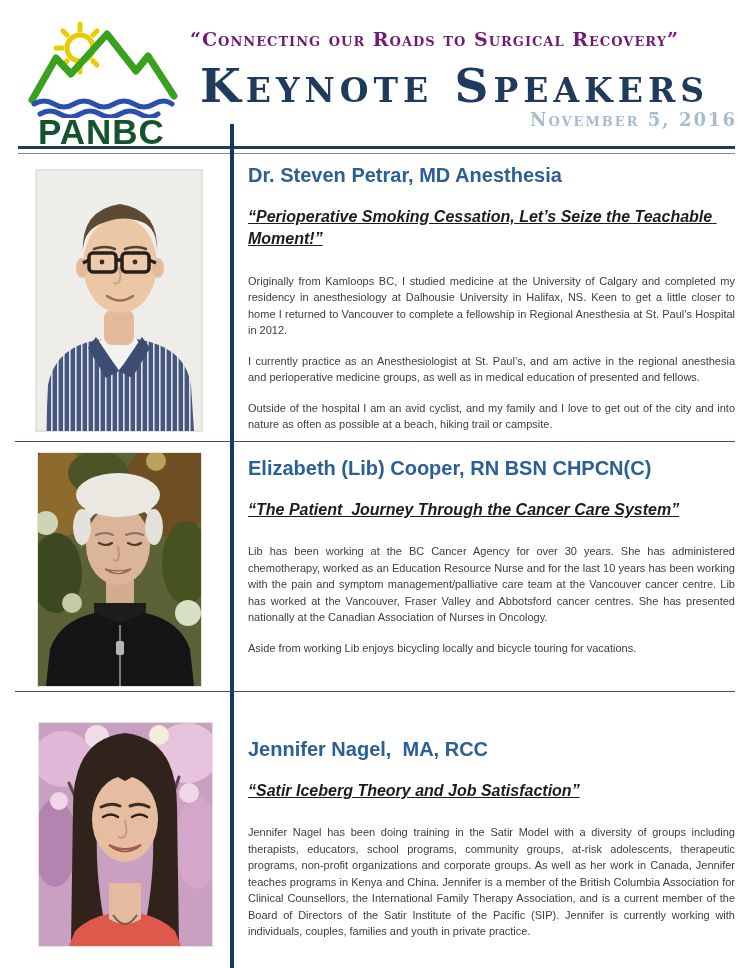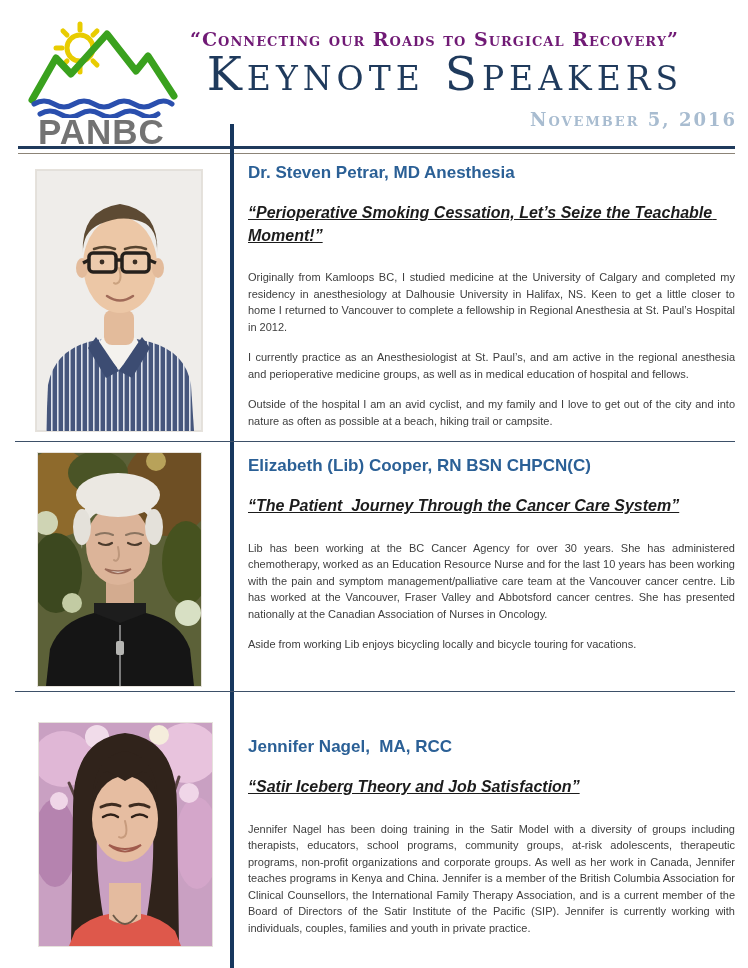--- a/index.html
+++ b/index.html
@@ -5,31 +5,31 @@
   html,body{margin:0;padding:0;background:#ffffff;}
   .page{
     position:relative;width:748px;height:968px;background:#ffffff;overflow:hidden;
     font-family:"Liberation Sans", sans-serif;
   }
   
   .logo-wrap{position:absolute;left:22px;top:14px;width:180px;height:136px;}
   .logo-svg{display:block;}
   .logo-text{
     font-family:"Liberation Sans", sans-serif;font-weight:bold;font-size:35px;
-    color:#737373;letter-spacing:1px;margin:-4px 0 0 16px;line-height:1;
+    color:#14532d;letter-spacing:1px;margin:-4px 0 0 16px;line-height:1;
   }
   .tagline{
     position:absolute;left:190px;top:28px;width:460px;text-align:center;
     font-family:"DejaVu Serif", "Liberation Serif", serif;font-variant:small-caps;
     font-weight:bold;font-size:19px;color:#701a75;letter-spacing:1px;white-space:nowrap;
   }
   .main-title{
-    position:absolute;left:200px;top:46px;width:490px;text-align:center;
+    position:absolute;left:200px;top:58px;width:490px;text-align:center;
     font-family:"DejaVu Serif", "Liberation Serif", serif;font-variant:small-caps;
-    font-weight:normal;font-size:47px;color:#1f3a5c;letter-spacing:5px;white-space:nowrap;
+    font-weight:bold;font-size:47px;color:#1f3a5c;letter-spacing:5px;white-space:nowrap;
   }
   .date-line{
     position:absolute;left:432px;top:109px;width:305px;text-align:right;
     font-family:"DejaVu Serif", "Liberation Serif", serif;font-variant:small-caps;
     font-weight:bold;font-size:18px;color:#a8bcd0;letter-spacing:2px;white-space:nowrap;
   }
   .rule-navy{position:absolute;left:18px;top:146px;width:717px;height:3px;background:#1f3a5c;}
   .rule-gray{position:absolute;left:18px;top:153px;width:717px;height:1px;background:#8c8477;}
   .vline{position:absolute;left:230px;top:124px;width:4px;height:844px;background:#17375e;}
   .divider{position:absolute;left:15px;width:720px;height:1px;background:#3d5068;}
@@ -40,21 +40,21 @@
   .photo svg{display:block;}
   .photo1{left:35px;top:169px;}
   .photo2{left:37px;top:452px;}
   .photo3{left:38px;top:722px;}
   
   .speaker-text{position:absolute;left:248px;width:487px;}
   .t1{top:163px;}
   .t2{top:456px;}
   .t3{top:737px;}
   .speaker-name{
-    margin:0;font-size:17px;font-weight:bold;color:#2b6096;
+    margin:0;font-size:20px;font-weight:bold;color:#2b6096;
     line-height:1.2;white-space:pre-wrap;
   }
   .talk-title{
     margin:19px 0 0 0;font-size:16px;font-weight:bold;font-style:italic;color:#1c1c1c;
     line-height:1.4;white-space:pre-wrap;text-decoration:underline;
   }
   .bio{
     margin:14px 0 0 0;font-size:11px;color:#3d3d3d;line-height:1.5;
     text-align:justify;
   }
@@ -219,21 +219,21 @@
       <path d="M 86 98 q 3 11 0 15 q -3 3 -6 1" stroke="#c79b7d" stroke-width="2" fill="none" stroke-linecap="round"></path>
 
       <path d="M 70 122 q 16 13 32 0 q -16 8 -32 0 Z" fill="#f2ece2" stroke="#a05b4c" stroke-width="2"></path>
     </svg>
   </div>
 
   <div class="speaker-text t1">
     <h2 class="speaker-name">Dr. Steven Petrar, MD Anesthesia</h2>
     <div class="talk-title">“Perioperative Smoking Cessation, Let’s Seize the Teachable Moment!”</div>
     <p class="bio first">Originally from Kamloops BC, I studied medicine at the University of Calgary and completed my residency in anesthesiology at Dalhousie University in Halifax, NS. Keen to get a little closer to home I returned to Vancouver to complete a fellowship in Regional Anesthesia at St. Paul’s Hospital in 2012.</p>
-    <p class="bio">I currently practice as an Anesthesiologist at St. Paul’s, and am active in the regional anesthesia and perioperative medicine groups, as well as in medical education of hospital and fellows.</p>
+    <p class="bio">I currently practice as an Anesthesiologist at St. Paul’s, and am active in the regional anesthesia and perioperative medicine groups, as well as in medical education of presented and fellows.</p>
     <p class="bio">Outside of the hospital I am an avid cyclist, and my family and I love to get out of the city and into nature as often as possible at a beach, hiking trail or campsite.</p>
   </div>
 
   <div class="speaker-text t2">
     <h2 class="speaker-name">Elizabeth (Lib) Cooper, RN BSN CHPCN(C)</h2>
     <div class="talk-title">“The Patient  Journey Through the Cancer Care System”</div>
     <p class="bio first">Lib has been working at the BC Cancer Agency for over 30 years. She has administered chemotherapy, worked as an Education Resource Nurse and for the last 10 years has been working with the pain and symptom management/palliative care team at the Vancouver cancer centre. Lib has worked at the Vancouver, Fraser Valley and Abbotsford cancer centres. She has presented nationally at the Canadian Association of Nurses in Oncology.</p>
     <p class="bio">Aside from working Lib enjoys bicycling locally and bicycle touring for vacations.</p>
   </div>
 

